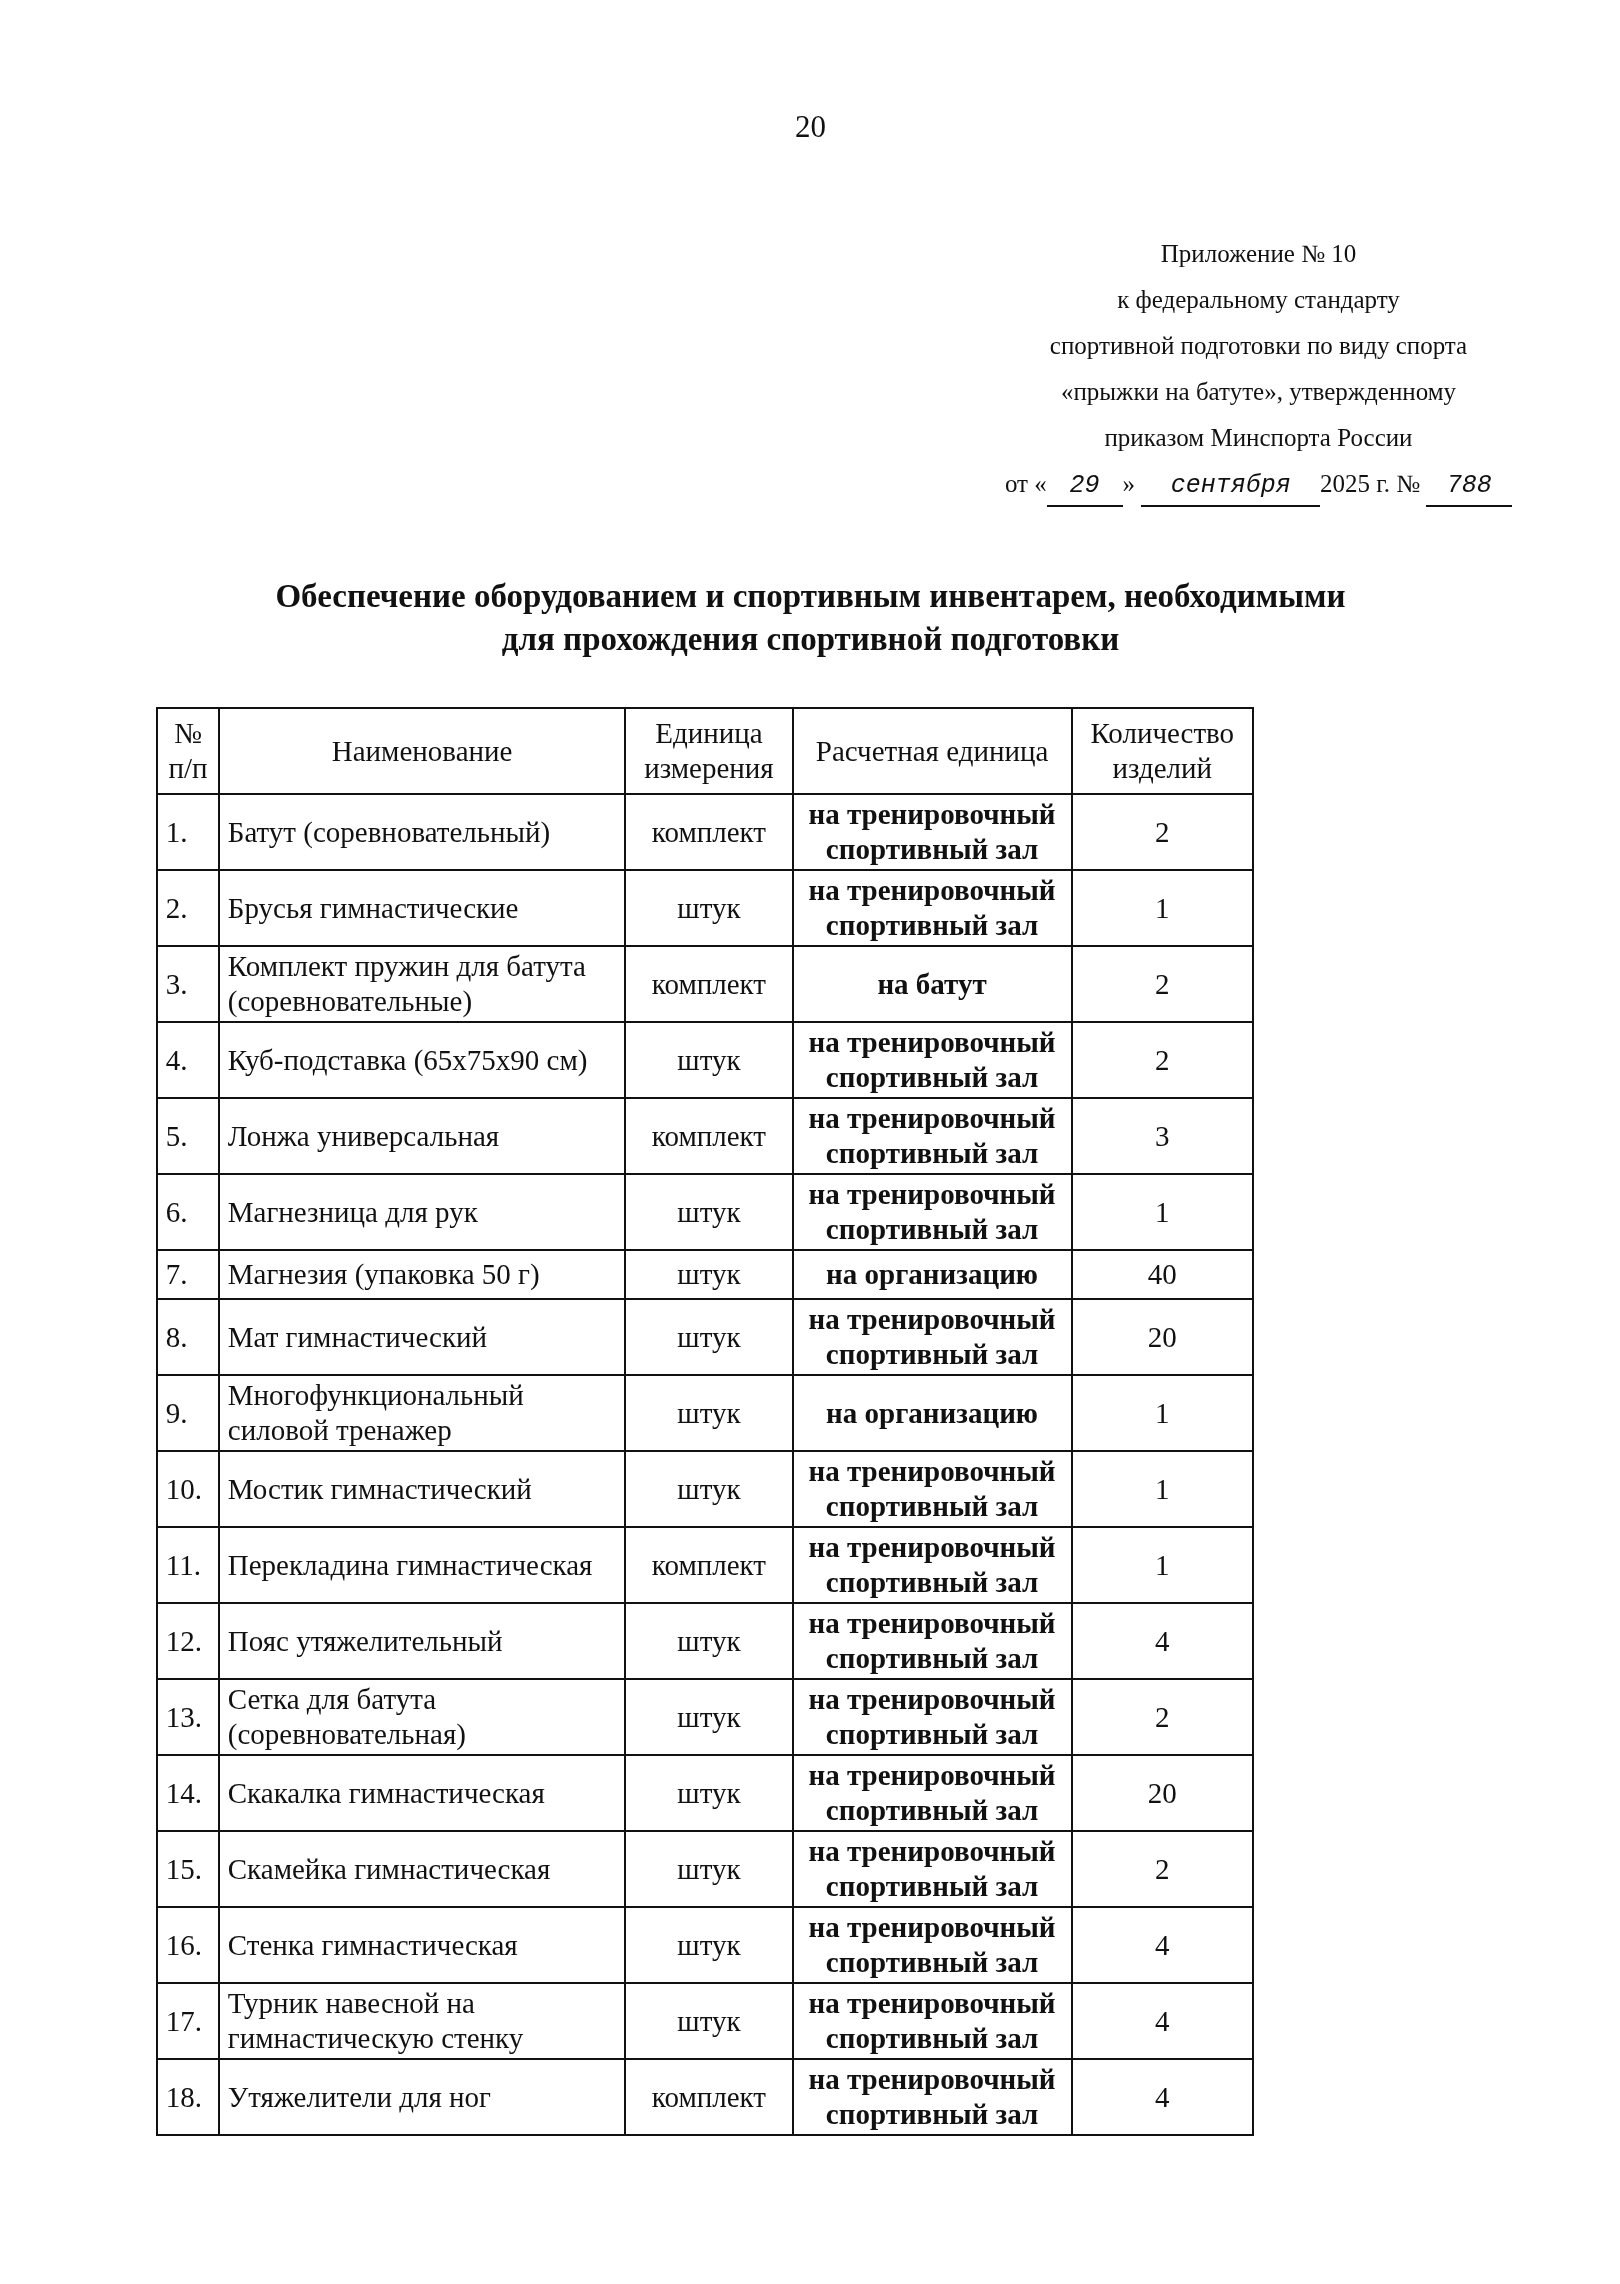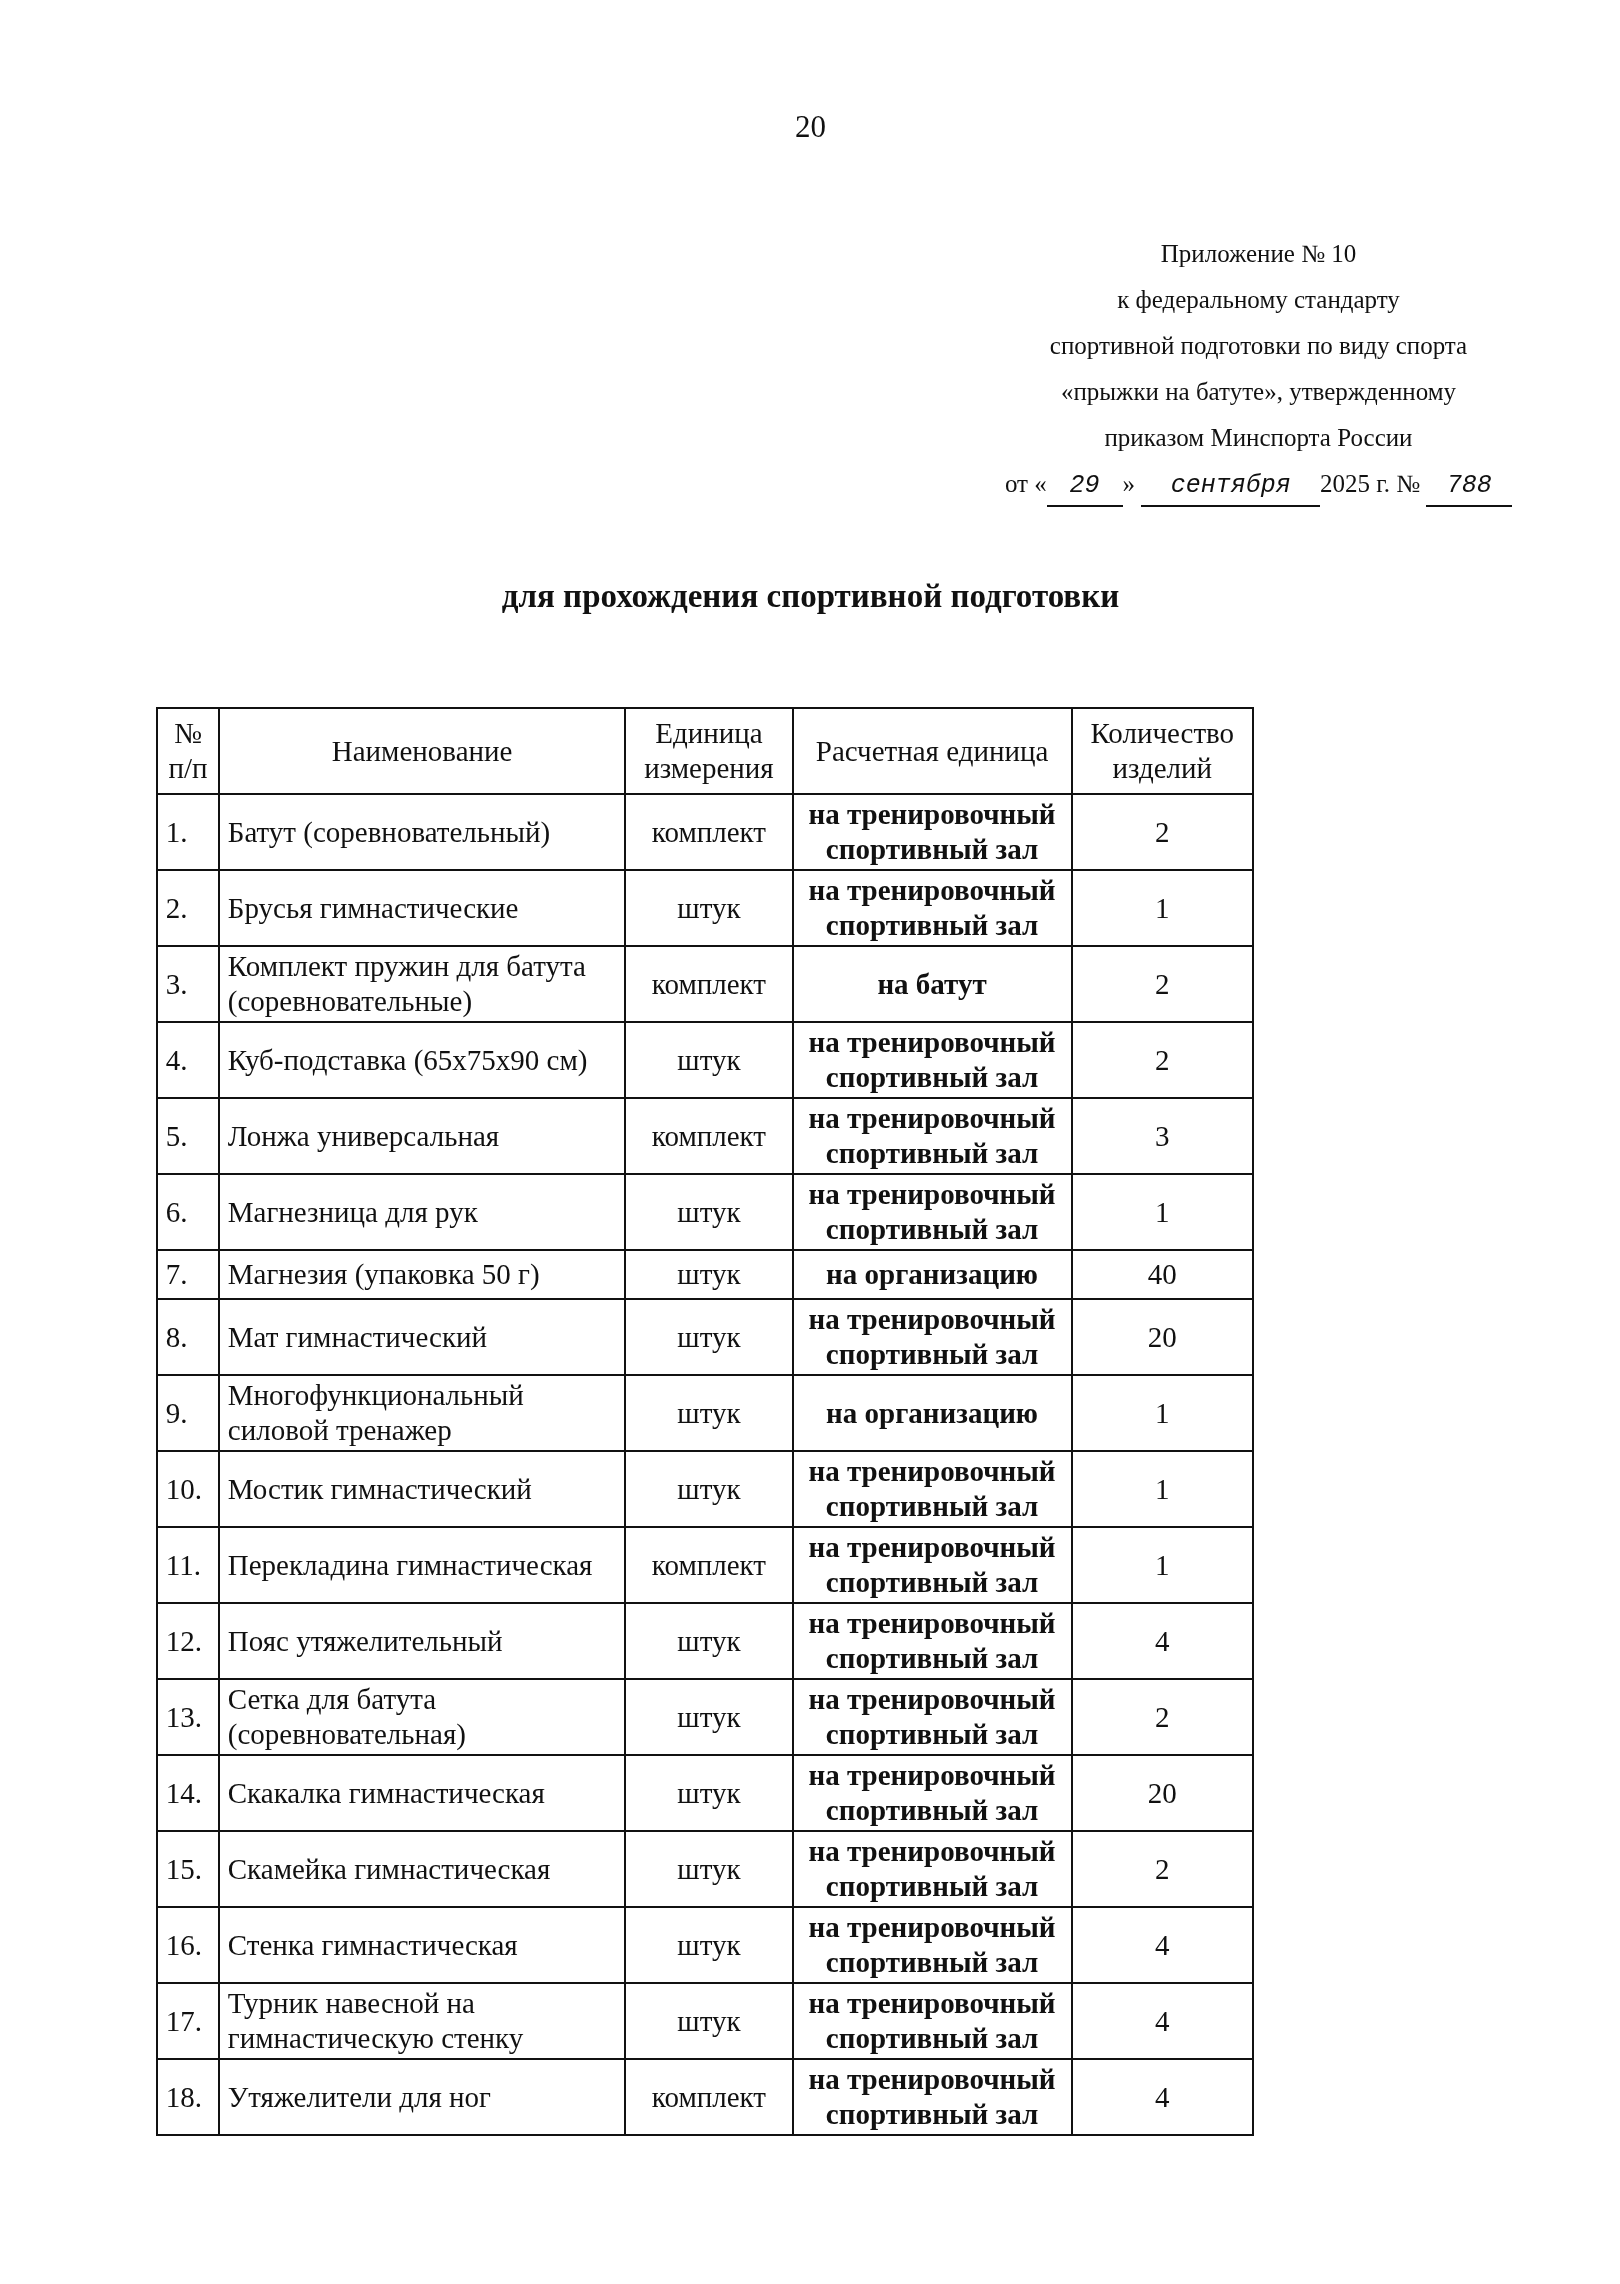--- a/index.html
+++ b/index.html
@@ -55,20 +55,21 @@
   <div>«прыжки на батуте», утвержденному</div>
   <div>приказом Минспорта России</div>
   <div>
     <span>от «</span><span class="hand day">29</span><span>»</span>
     <span class="hand month">сентября</span><span>2025 г. №</span>
     <span class="hand num">788</span>
   </div>
 </div>
 
 <div class="doc-title">
+  <div>Обеспечение оборудованием и спортивным инвентарем, необходимыми</div>
   <div>для прохождения спортивной подготовки</div>
 </div>
 
 <table class="inventory">
   <thead>
     <tr>
       <th class="c-num" style="text-align:center">№ п/п</th>
       <th class="c-name" style="text-align:center">Наименование</th>
       <th class="c-unit">Единица измерения</th>
       <th class="c-calc">Расчетная единица</th>

